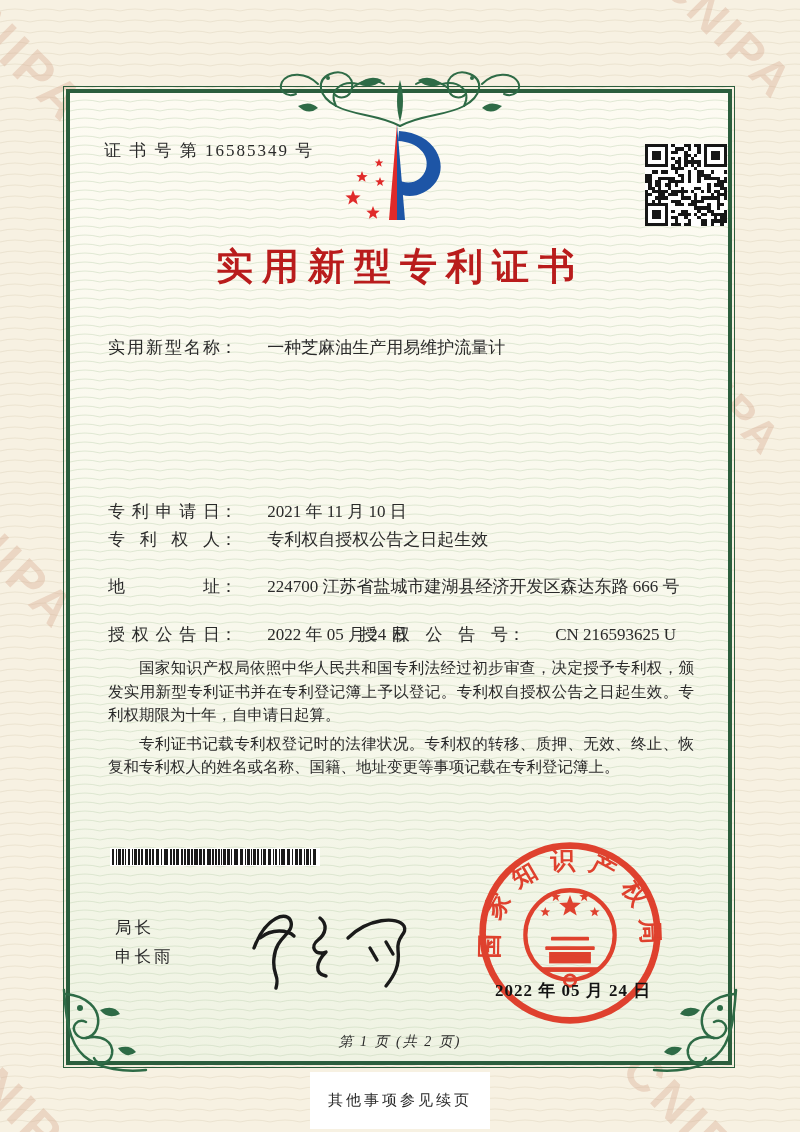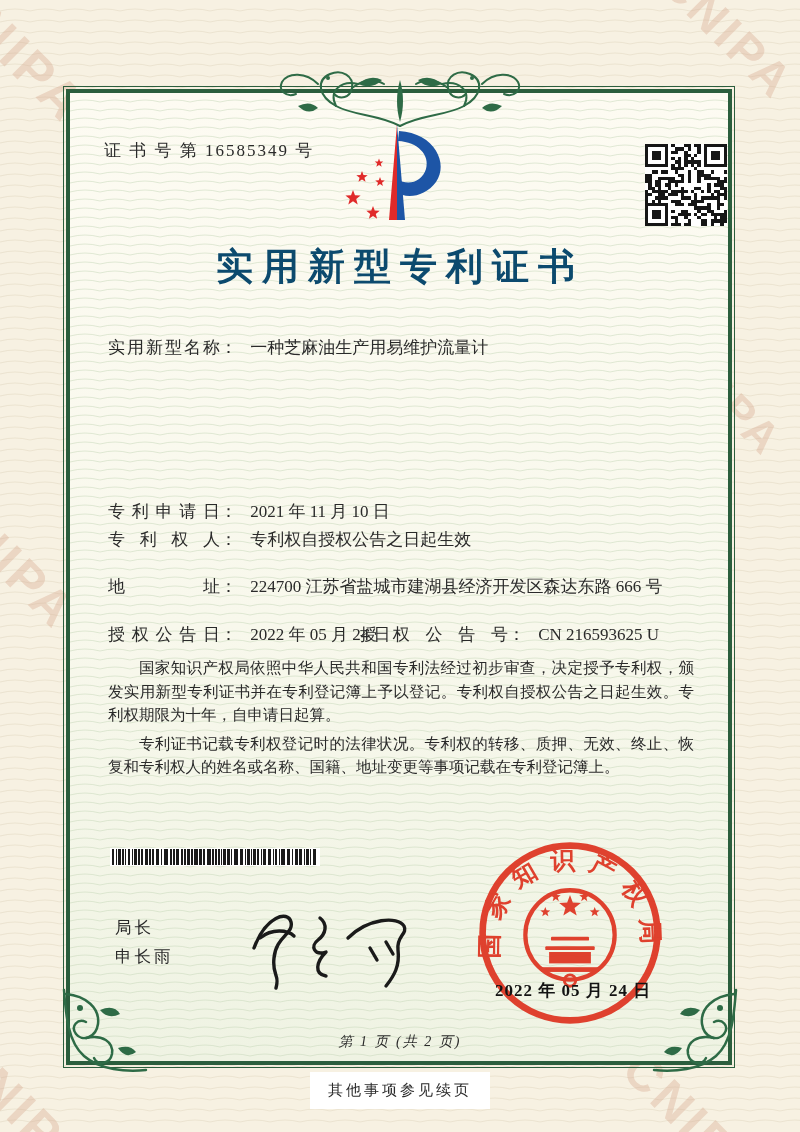--- a/index.html
+++ b/index.html
@@ -12,37 +12,37 @@
       transform:rotate(45deg);letter-spacing:4px;z-index:0;user-select:none;}
   .wm-c{opacity:.10;color:#b49c88;letter-spacing:12px;}
   
   .frame{position:absolute;left:63px;top:86px;width:670px;height:980px;
          border:1px solid #2b5e3d;z-index:1;}
   .frame-inner{position:absolute;inset:2px;border:4px solid #2b5e3d;
          background:linear-gradient(180deg,#fdfbf2 0%,#f8f8ec 55%,#eff3e3 100%);overflow:hidden;}
   
   .certno{position:absolute;left:104px;top:139px;font-size:17px;letter-spacing:2px;z-index:2;}
   .title{position:absolute;left:0;top:242px;width:100%;text-align:center;font-size:37px;
-         font-weight:bold;letter-spacing:9px;color:#0c4a6e;z-index:2;}
+         font-weight:bold;letter-spacing:9px;color:#b91c1c;z-index:2;}
   .frow{position:absolute;left:108px;width:600px;height:24px;font-size:17px;z-index:2;white-space:nowrap;}
   .flabel{display:inline-block;width:112px;text-align:justify;text-align-last:justify;vertical-align:top;}
   .fcolon{display:inline-block;}
-  .fvalue{display:inline-block;margin-left:9px;}
+  .fvalue{display:inline-block;margin-left:26px;}
   .fgroup2{position:absolute;left:252px;top:0;white-space:nowrap;}
   .fgroup2 .flabel{width:148px;}
   .paras{position:absolute;left:108px;top:656px;width:586px;font-size:15.5px;
          line-height:23.6px;z-index:2;text-align:justify;}
   .paras p{margin:0 0 5px 0;text-indent:2em;}
   .signer{position:absolute;left:115px;z-index:2;font-size:16.5px;letter-spacing:3px;}
   .sealdate{position:absolute;left:470px;top:979px;width:206px;text-align:center;font-size:17px;
             font-weight:600;color:#131313;z-index:4;letter-spacing:1px;}
   .pageinfo{position:absolute;left:0;top:1033px;width:100%;text-align:center;font-size:14px;
             letter-spacing:2px;z-index:2;font-style:italic;}
   .note{position:absolute;left:0;top:1072px;width:100%;text-align:center;z-index:2;}
-  .note span{display:inline-block;background:#ffffff;padding:9px 18px;font-size:15px;letter-spacing:3px;}
+  .note span{display:inline-block;background:#ffffff;padding:19px 18px;font-size:15px;letter-spacing:3px;}
   svg{display:block;}
   .z2{z-index:2;} .z3{z-index:3;}
 </style>
 </head>
 <body>
 
 <div class="page">
 
   <svg class="abs" id="waves-outer" width="800" height="1132" viewBox="0 0 800 1132" style="left:0;top:0;z-index:0;">
       <path d="M0,11 q15,-4 30,0 q15,-4 30,0 q15,-4 30,0 q15,-4 30,0 q15,-4 30,0 q15,-4 30,0 q15,-4 30,0 q15,-4 30,0 q15,-4 30,0 q15,-4 30,0 q15,-4 30,0 q15,-4 30,0 q15,-4 30,0 q15,-4 30,0 q15,-4 30,0 q15,-4 30,0 q15,-4 30,0 q15,-4 30,0 q15,-4 30,0 q15,-4 30,0 q15,-4 30,0 q15,-4 30,0 q15,-4 30,0 q15,-4 30,0 q15,-4 30,0 q15,-4 30,0 q15,-4 30,0" stroke="#e0d5bd" stroke-opacity="0.5" stroke-width="1" fill="none"></path>

